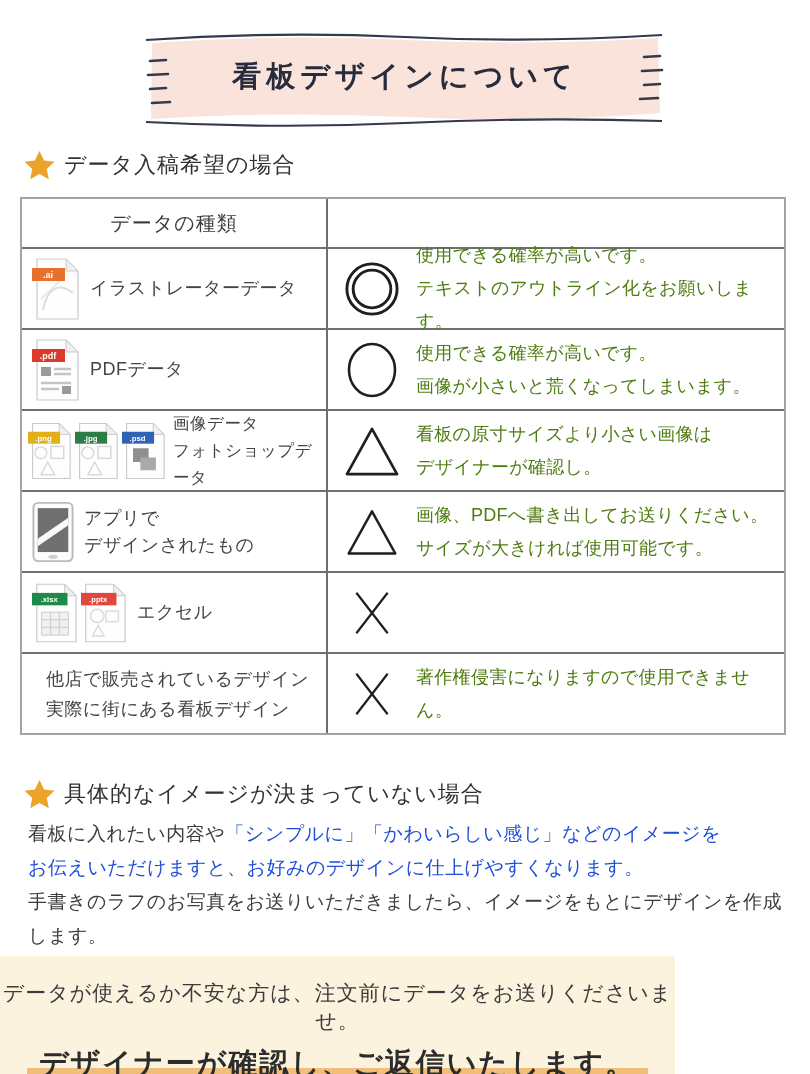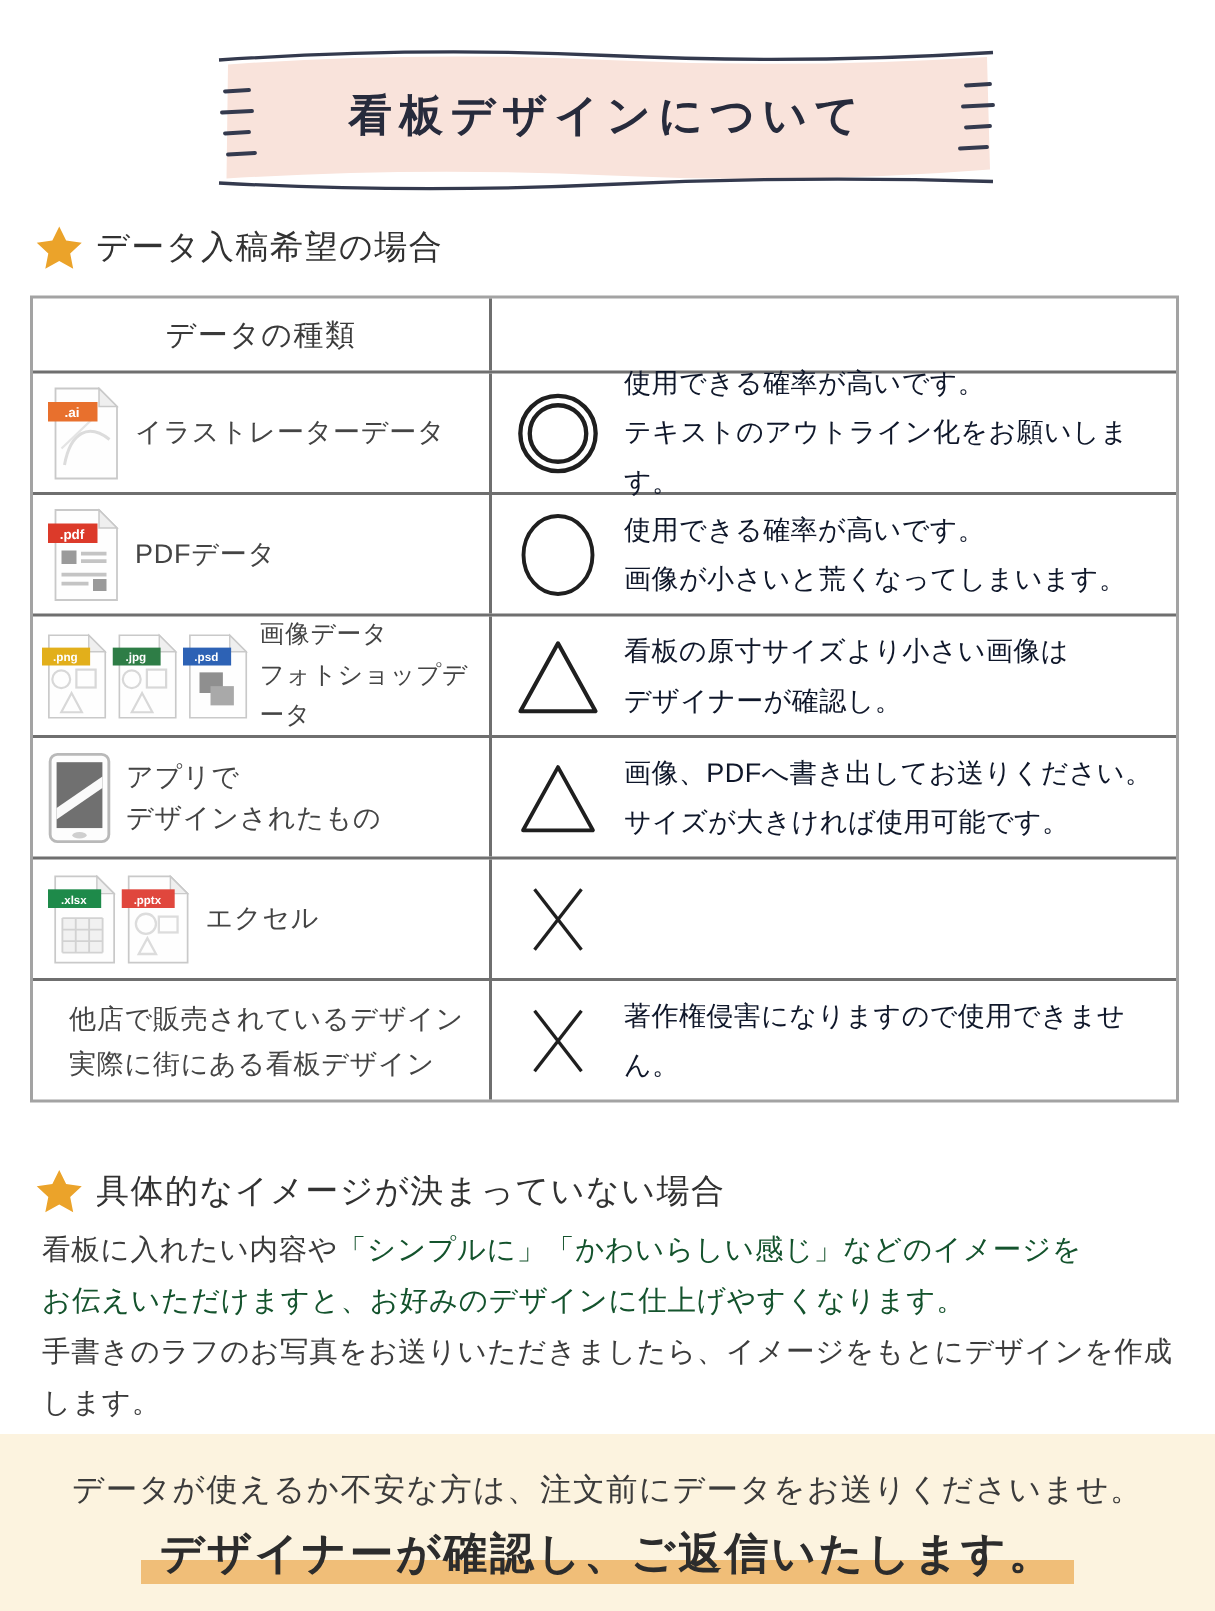--- a/index.html
+++ b/index.html
@@ -31,29 +31,29 @@
   .cell-l { width:306px; border-right:2px solid #6f6f6f; display:flex; align-items:center; padding-left:10px; }
   .thead .cell-l { justify-content:center; padding-left:0; font-size:20px; letter-spacing:1px; color:#3a3a3a; }
   .cell-r { flex:1; display:flex; align-items:center; padding-left:15px; gap:15px; }
   .icons { display:flex; align-items:center; gap:3px; flex:0 0 auto; }
   .labels { display:flex; flex-direction:column; justify-content:center; margin-left:10px;
             font-size:18px; line-height:27px; color:#444; letter-spacing:0.5px; }
   .labels.small { font-size:16.5px; margin-left:7px; }
   .cell-l.text-only { padding-left:24px; }
   .cell-l.text-only .labels { margin-left:0; line-height:30px; font-size:18px; }
   .sym { width:58px; display:flex; justify-content:center; align-items:center; flex:0 0 auto; }
-  .notes { font-size:18px; line-height:33px; color:#0f172a; letter-spacing:0.3px; }
+  .notes { font-size:18px; line-height:33px; color:#4d7c0f; letter-spacing:0.3px; }
 
   
   .para { position:absolute; top:817px; left:28px; width:764px;
           font-size:19px; line-height:34px; letter-spacing:0.5px; color:#3c3c3c; }
-  .accent { color:#14532d; }
-
-  
-  .footer { position:absolute; left:0; top:956px; width:810px; height:118px;
+  .accent { color:#1d4ed8; }
+
+  
+  .footer { position:absolute; left:0; top:956px; width:675px; height:118px;
             background:#fcf3df; text-align:center; }
   .footer-l1 { padding-top:23px; font-size:21px; letter-spacing:1px; color:#3b3b3b; }
   .footer-l2 { margin-top:9px; display:inline-block; font-size:29px; font-weight:bold;
                letter-spacing:2px; color:#2c2c2c; padding:0 12px;
                background:linear-gradient(transparent 60%, #f0be78 60%); }
 
   svg { display:block; }
 </style>
 </head>
 <body>

